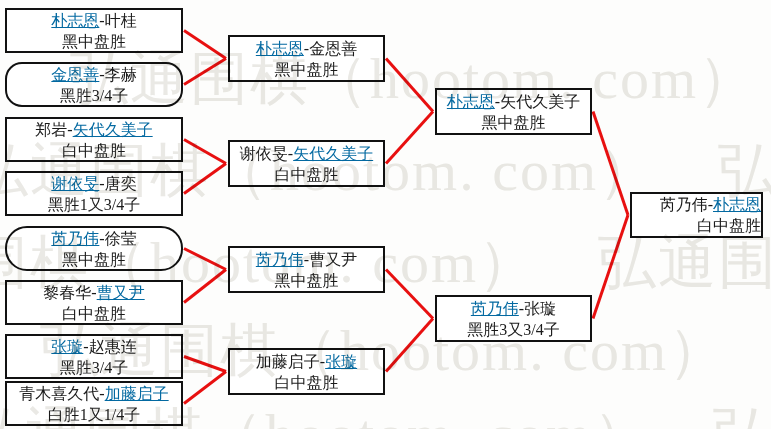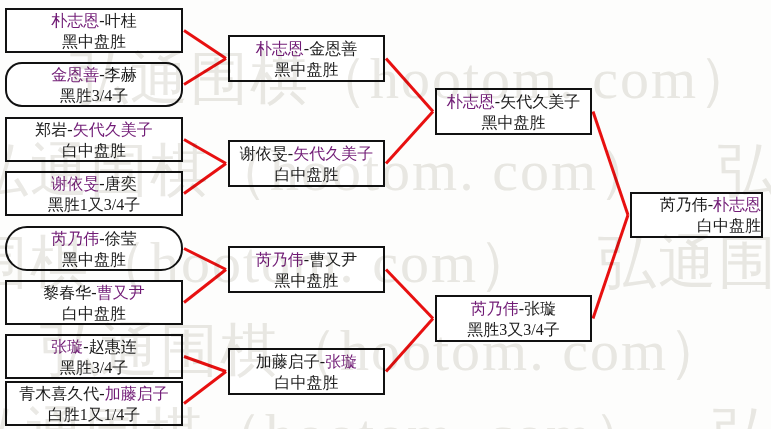--- a/index.html
+++ b/index.html
@@ -26,21 +26,21 @@
     align-items: center;
     justify-content: center;
     text-align: center;
     z-index: 3;
     font-size: 16px;
     line-height: 21px;
     color: #1a1a1a;
     white-space: nowrap;
   }
   .players { display: block; }
-  .players .w { color: #701a75; }
+  .players .w { color: #0369a1; text-decoration: underline; }
   .result { display: block; color: #1a1a1a; }
   #watermark {
     position: absolute;
     left: 0; top: 0; width: 100%; height: 100%;
     z-index: 10;
     pointer-events: none;
     mix-blend-mode: multiply;
     overflow: hidden;
   }
   .wm-row {

